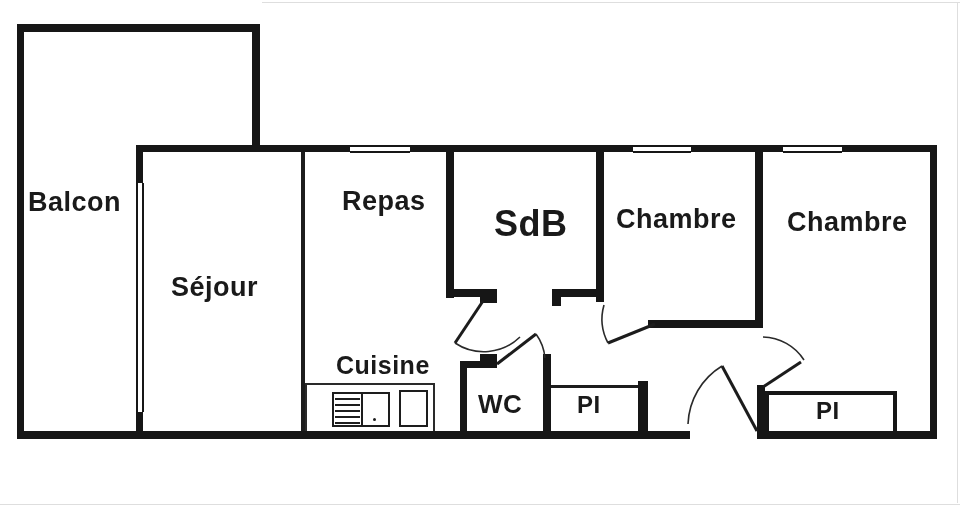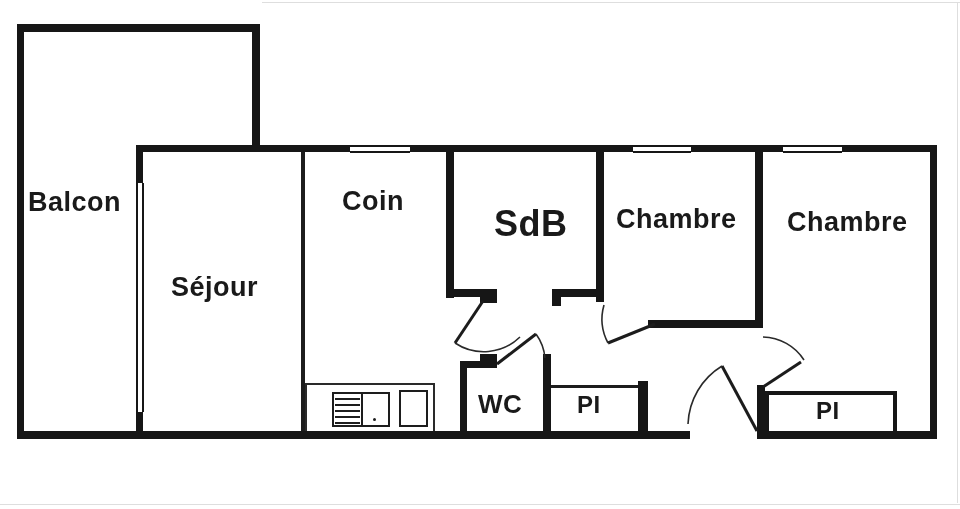--- a/index.html
+++ b/index.html
@@ -97,21 +97,22 @@
 
     <path d="M763 387 L801 362" stroke="#1c1c1c" stroke-width="3" fill="none"></path>
     <path d="M763 337 A50 50 0 0 1 804 360" stroke="#2a2a2a" stroke-width="1.6" fill="none"></path>
 
     <path d="M757 431 L722 366" stroke="#1c1c1c" stroke-width="3" fill="none"></path>
     <path d="M688 424 A71 71 0 0 1 722 366" stroke="#2a2a2a" stroke-width="1.6" fill="none"></path>
   </svg>
 
   <div class="label" style="left:28px;top:189px;font-size:27px;">Balcon</div>
   <div class="label" style="left:171px;top:274px;font-size:27px;">Séjour</div>
-  <div class="label" style="left:342px;top:188px;font-size:27px;">Coin</div>
+  <div class="label" style="left:342px;top:188px;font-size:27px;">Repas</div>
+  <div class="label" style="left:336px;top:353px;font-size:25px;">Cuisine</div>
   <div class="label" style="left:494px;top:206px;font-size:36px;">SdB</div>
   <div class="label" style="left:616px;top:206px;font-size:27px;">Chambre</div>
   <div class="label" style="left:787px;top:209px;font-size:27px;">Chambre</div>
   <div class="label" style="left:478px;top:391px;font-size:26px;text-align:center;">WC</div>
   <div class="label" style="left:577px;top:393px;font-size:24px;">PI</div>
   <div class="label" style="left:816px;top:399px;font-size:24px;">PI</div>
 
 </div>
 
 </body></html>

